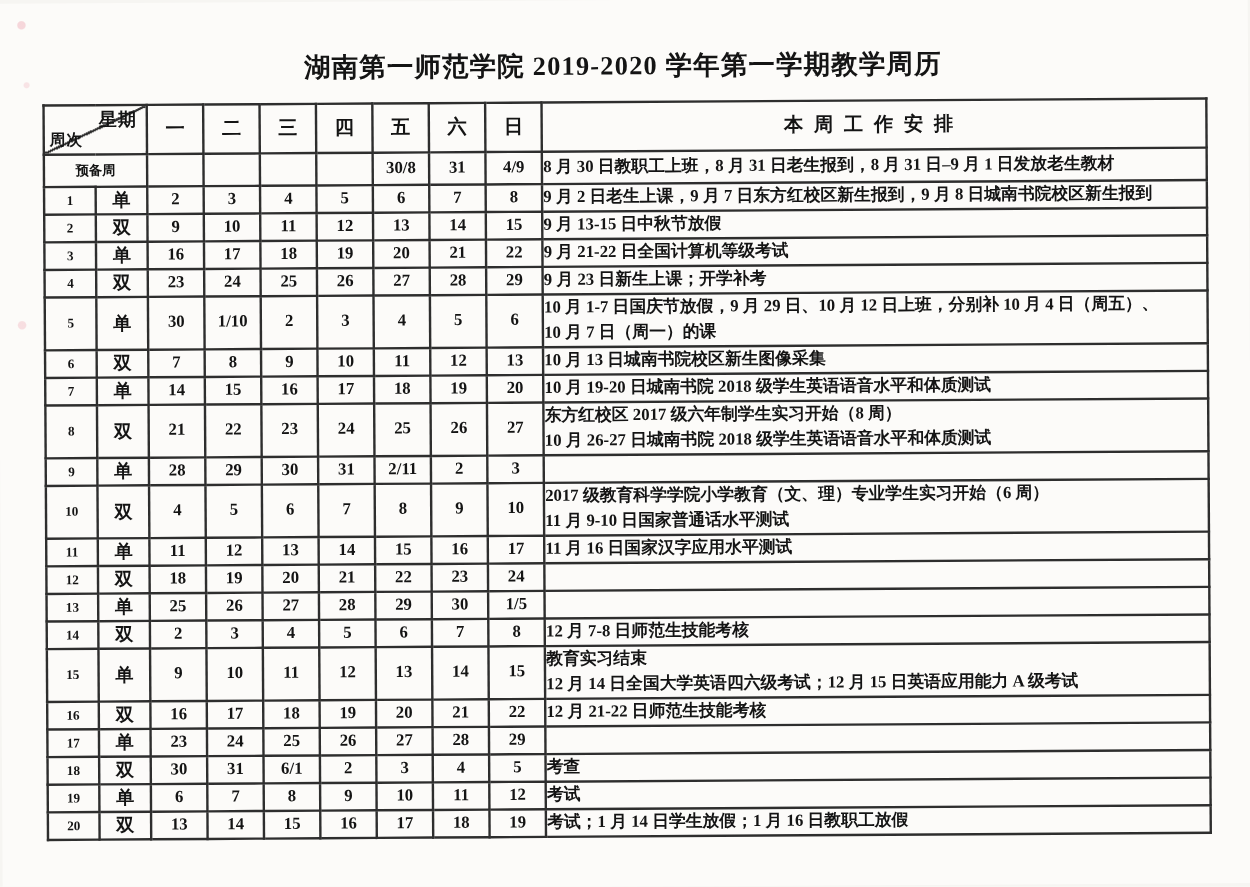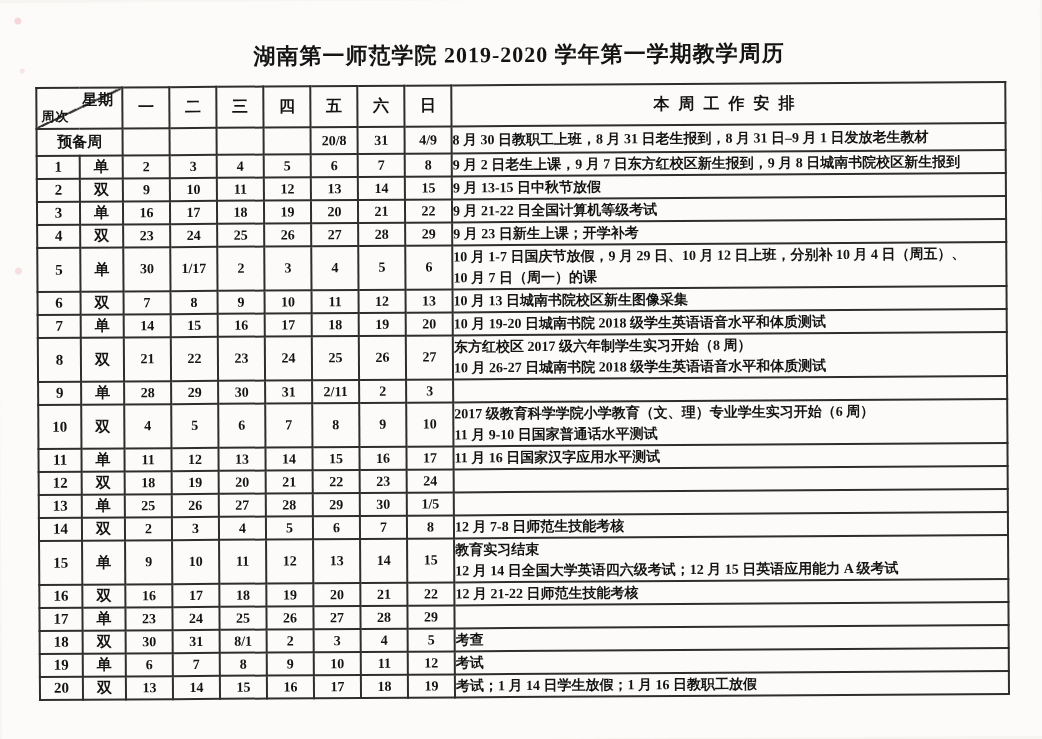--- a/index.html
+++ b/index.html
@@ -55,21 +55,21 @@
     position:absolute;bottom:2px;left:4px;
     font-size:13px;font-weight:bold;letter-spacing:1px;
   }
   td.day-head{
     text-align:center;font-size:16px;font-weight:bold;
   }
   td.work-head{
     text-align:center;font-size:16px;font-weight:bold;letter-spacing:9px;
   }
   td.week-cell{
-    text-align:center;font-size:15px;font-weight:bold;font-family:Liberation Serif, serif;
+    text-align:center;font-size:11px;font-weight:bold;font-family:Liberation Serif, serif;
   }
   td.parity-cell{
     text-align:center;font-size:15px;font-weight:bold;
   }
   td.date-cell{
     text-align:center;font-size:14px;font-weight:bold;
     font-family:"Liberation Serif","DejaVu Serif",serif;
   }
   td.work-cell{
     text-align:left;font-size:14px;font-weight:600;
@@ -115,21 +115,21 @@
         <td class="day-head">六</td>
         <td class="day-head">日</td>
         <td class="work-head">本周工作安排</td>
       </tr>
     <tr class="row prep">
           <td colspan="2" class="week-cell">预备周</td>
           <td class="date-cell"></td>
           <td class="date-cell"></td>
           <td class="date-cell"></td>
           <td class="date-cell"></td>
-          <td class="date-cell">20/8</td>
+          <td class="date-cell">30/8</td>
           <td class="date-cell">31</td>
           <td class="date-cell">4/9</td>
           <td class="work-cell">
             <div class="work-line">8 月 30 日教职工上班，8 月 31 日老生报到，8 月 31 日–9 月 1 日发放老生教材</div>
           </td>
         </tr>
         <tr class="row">
           <td class="week-cell">1</td>
           <td class="parity-cell">单</td>
           <td class="date-cell">2</td>
@@ -182,21 +182,21 @@
           <td class="date-cell">28</td>
           <td class="date-cell">29</td>
           <td class="work-cell">
             <div class="work-line">9 月 23 日新生上课；开学补考</div>
           </td>
         </tr>
         <tr class="row tall">
           <td class="week-cell">5</td>
           <td class="parity-cell">单</td>
           <td class="date-cell">30</td>
-          <td class="date-cell">1/17</td>
+          <td class="date-cell">1/10</td>
           <td class="date-cell">2</td>
           <td class="date-cell">3</td>
           <td class="date-cell">4</td>
           <td class="date-cell">5</td>
           <td class="date-cell">6</td>
           <td class="work-cell">
             <div class="work-line">10 月 1-7 日国庆节放假，9 月 29 日、10 月 12 日上班，分别补 10 月 4 日（周五）、</div>
             <div class="work-line">10 月 7 日（周一）的课</div>
           </td>
         </tr>
@@ -369,21 +369,21 @@
           <td class="date-cell">29</td>
           <td class="work-cell">
             <div class="work-line"></div>
           </td>
         </tr>
         <tr class="row">
           <td class="week-cell">18</td>
           <td class="parity-cell">双</td>
           <td class="date-cell">30</td>
           <td class="date-cell">31</td>
-          <td class="date-cell">8/1</td>
+          <td class="date-cell">6/1</td>
           <td class="date-cell">2</td>
           <td class="date-cell">3</td>
           <td class="date-cell">4</td>
           <td class="date-cell">5</td>
           <td class="work-cell">
             <div class="work-line">考查</div>
           </td>
         </tr>
         <tr class="row">
           <td class="week-cell">19</td>

